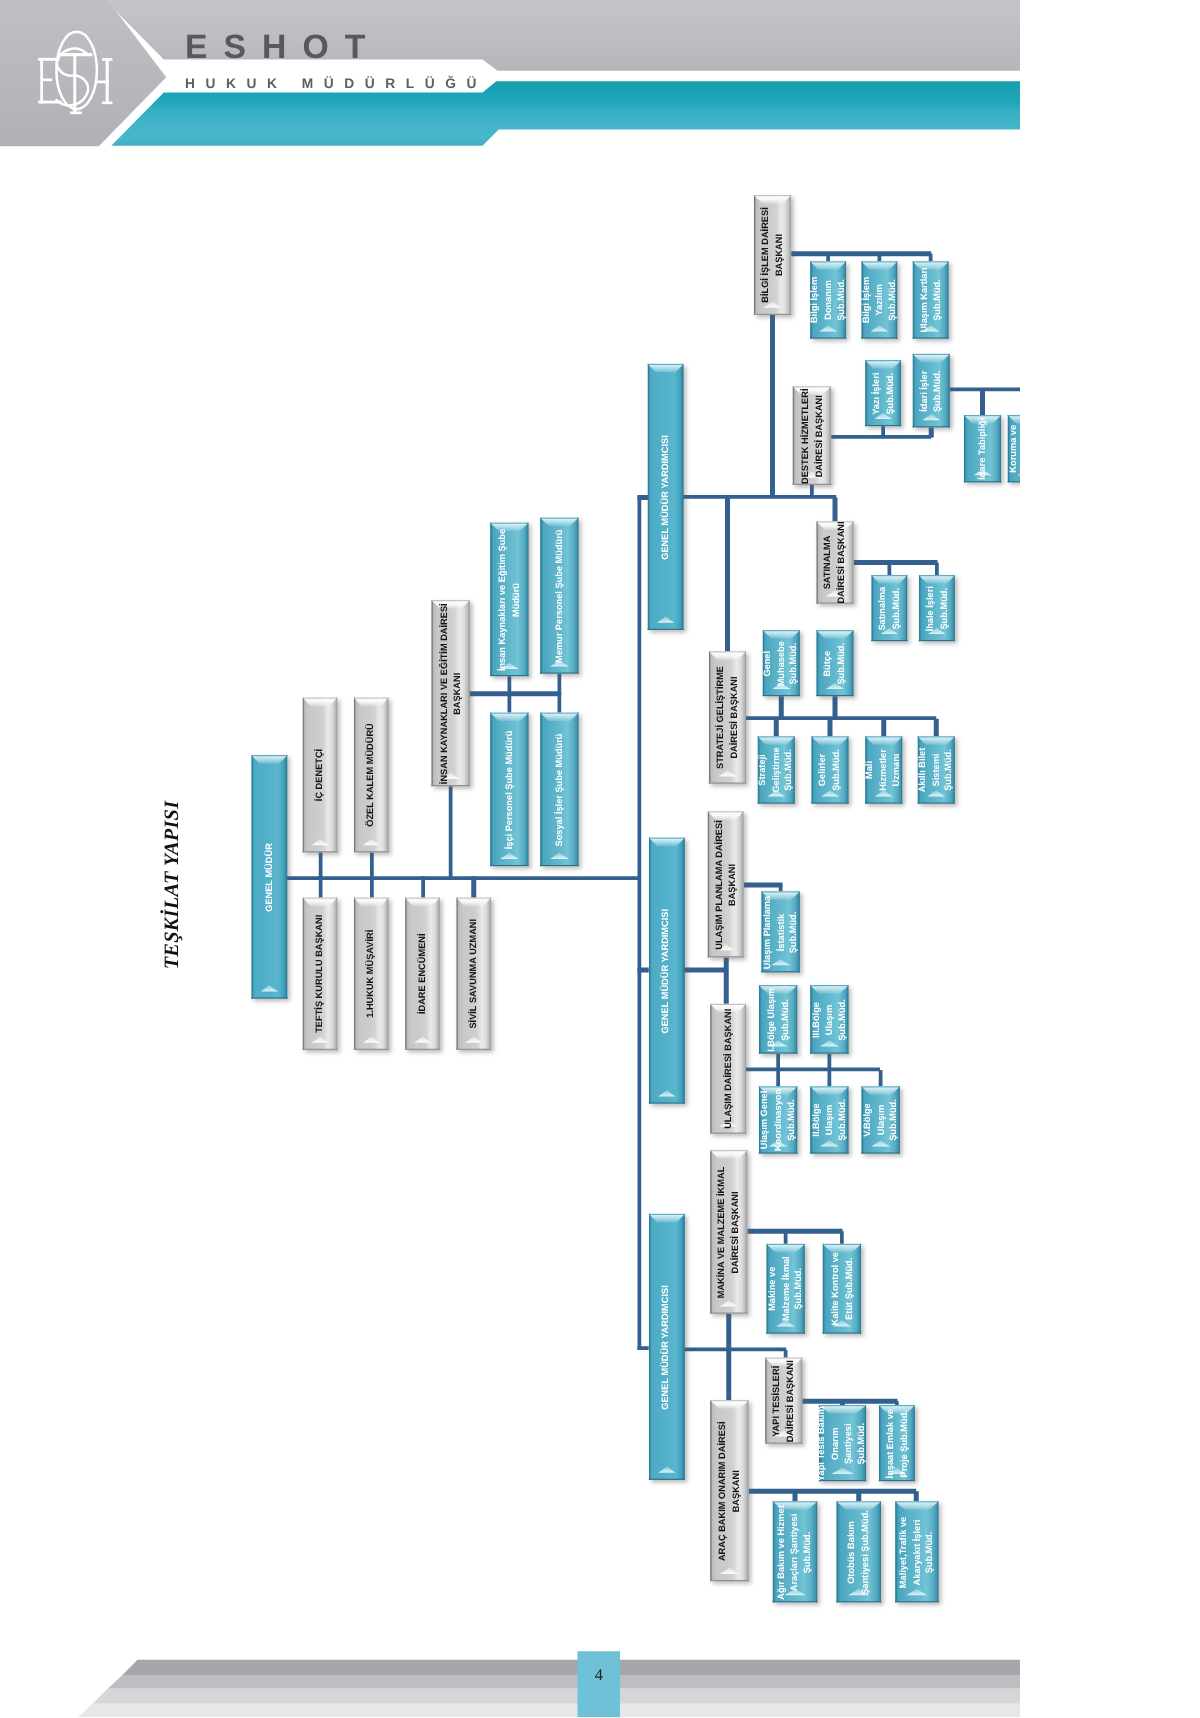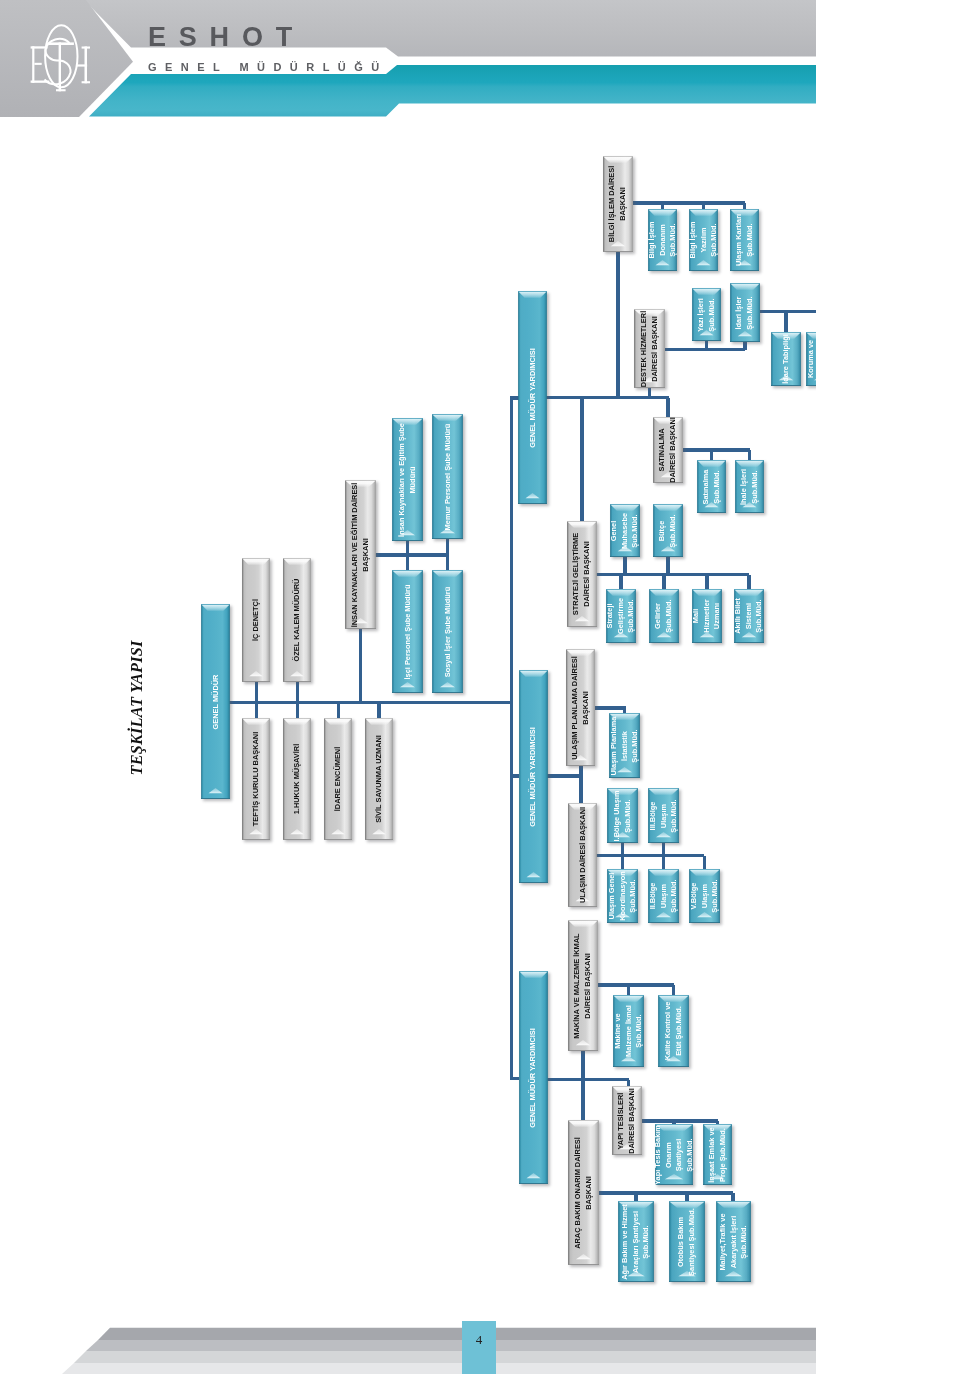--- a/index.html
+++ b/index.html
@@ -80,21 +80,21 @@
     <rect x="48.6" y="42.4" width="25.3" height="2.6"></rect>
     <rect x="56.0" y="89.2" width="9.6" height="2.1"></rect>
     <rect x="84.5" y="46.5" width="2.5" height="36.8"></rect>
     <rect x="81.6" y="46.5" width="8.4" height="2.1"></rect>
     <rect x="81.6" y="81.2" width="8.4" height="2.1"></rect>
     <rect x="76.8" y="64.4" width="10.3" height="2.2"></rect>
   </g>
  </svg>
  <div id="brand">
    <div class="brand-main">ESHOT</div>
-   <div class="brand-sub">GENEL MÜDÜRLÜĞÜ</div>
+   <div class="brand-sub">HUKUK MÜDÜRLÜĞÜ</div>
  </div>
 </div>
 <div id="chart">
 <svg width="960" height="1374" viewBox="0 0 960 1374" style="position:absolute;left:0;top:0">
  <defs>
   <linearGradient id="gGray" x1="0" y1="0" x2="1" y2="0">
    <stop offset="0" stop-color="#8a8a8a"></stop>
             <stop offset="0.05" stop-color="#bdbdbd"></stop>
    <stop offset="0.16" stop-color="#c8c8c8"></stop>
             <stop offset="0.45" stop-color="#cccccc"></stop>

